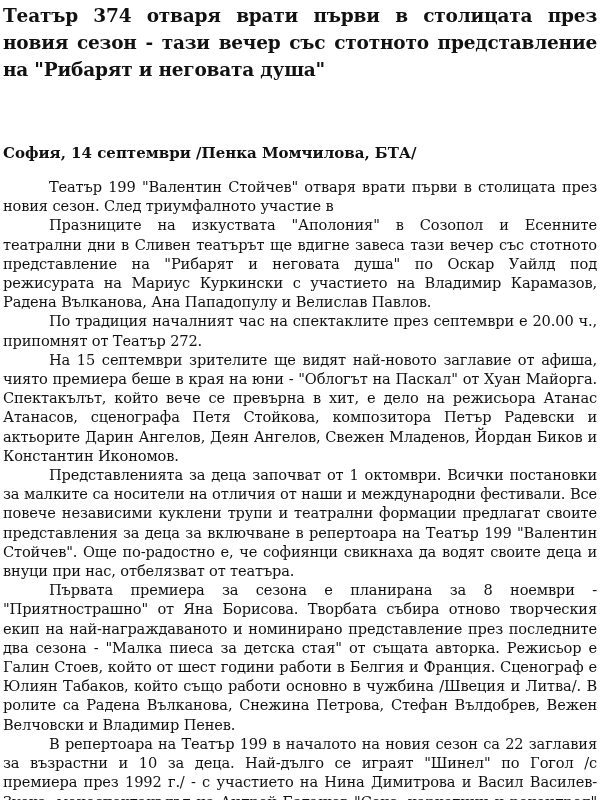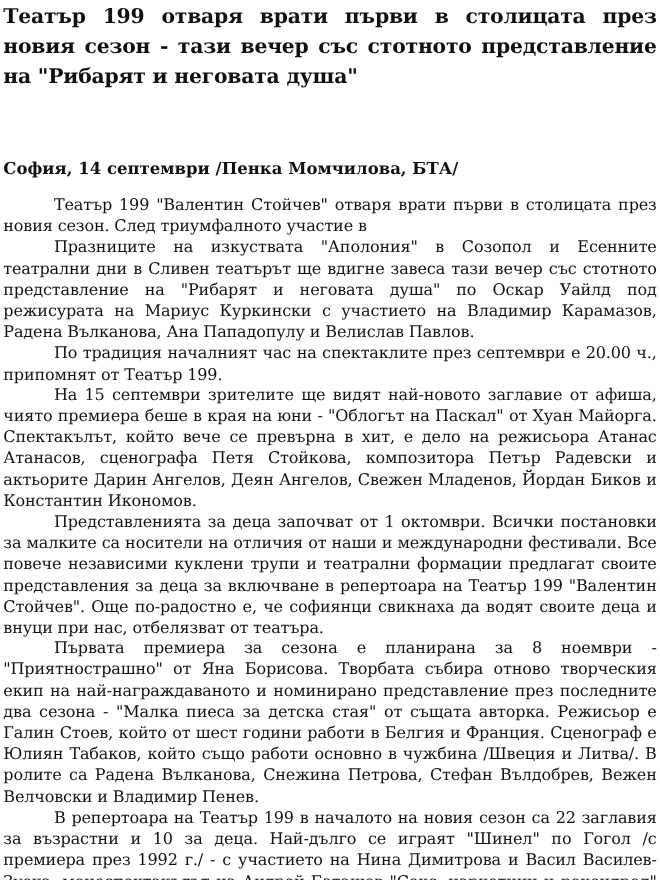--- a/index.html
+++ b/index.html
@@ -7,24 +7,24 @@
   .doc { position:absolute; left:3px; top:2px; width:594px; color:#111; font-family:"DejaVu Serif", serif; }
   .title { font-weight:bold; font-size:18.5px; line-height:27px; text-align:justify; margin:0; letter-spacing:-0.2px; }
   .dateline { font-weight:bold; font-size:15px; line-height:20px; margin:60px 0 0 0; }
   .body { margin-top:14px; }
   .p { font-size:14.6px; line-height:19.2px; text-align:justify; text-indent:46px; margin:0; letter-spacing:-0.15px; }
 </style>
 </head>
 <body>
 
 <div class="doc">
-  <h1 class="title">Театър 199 отваря врати първи в столицата през новия сезон - тази вечер със стотното представление на "Рибарят и неговата душа"</h1>
+  <h1 class="title">Театър 374 отваря врати първи в столицата през новия сезон - тази вечер със стотното представление на "Рибарят и неговата душа"</h1>
   <div class="dateline">София, 14 септември /Пенка Момчилова, БТА/</div>
   <div class="body">
     <p class="p">Театър 199 "Валентин Стойчев" отваря врати първи в столицата през новия сезон. След триумфалното участие в</p>
     <p class="p">Празниците на изкуствата "Аполония" в Созопол и Есенните театрални дни в Сливен театърът ще вдигне завеса тази вечер със стотното представление на "Рибарят и неговата душа" по Оскар Уайлд под режисурата на Мариус Куркински с участието на Владимир Карамазов, Радена Вълканова, Ана Пападопулу и Велислав Павлов.</p>
-    <p class="p">По традиция началният час на спектаклите през септември е 20.00 ч., припомнят от Театър 199.</p>
+    <p class="p">По традиция началният час на спектаклите през септември е 20.00 ч., припомнят от Театър 272.</p>
     <p class="p">На 15 септември зрителите ще видят най-новото заглавие от афиша, чиято премиера беше в края на юни - "Облогът на Паскал" от Хуан Майорга. Спектакълът, който вече се превърна в хит, е дело на режисьора Атанас Атанасов, сценографа Петя Стойкова, композитора Петър Радевски и актьорите Дарин Ангелов, Деян Ангелов, Свежен Младенов, Йордан Биков и Константин Икономов.</p>
     <p class="p">Представленията за деца започват от 1 октомври. Всички постановки за малките са носители на отличия от наши и международни фестивали. Все повече независими куклени трупи и театрални формации предлагат своите представления за деца за включване в репертоара на Театър 199 "Валентин Стойчев". Още по-радостно е, че софиянци свикнаха да водят своите деца и внуци при нас, отбелязват от театъра.</p>
     <p class="p">Първата премиера за сезона е планирана за 8 ноември - "Приятнострашно" от Яна Борисова. Творбата събира отново творческия екип на най-награждаваното и номинирано представление през последните два сезона - "Малка пиеса за детска стая" от същата авторка. Режисьор е Галин Стоев, който от шест години работи в Белгия и Франция. Сценограф е Юлиян Табаков, който също работи основно в чужбина /Швеция и Литва/. В ролите са Радена Вълканова, Снежина Петрова, Стефан Вълдобрев, Вежен Велчовски и Владимир Пенев.</p>
     <p class="p">В репертоара на Театър 199 в началото на новия сезон са 22 заглавия за възрастни и 10 за деца. Най-дълго се играят "Шинел" по Гогол /с премиера през 1992 г./ - с участието на Нина Димитрова и Васил Василев-Зуека, моноспектакълът на Андрей Баташов "Секс, наркотици и рокендрол" от Ерик Богосян /1993 г./ и  "Монолози за вагината" от Ева Енслър /2000 г./</p>
   </div>
 </div>
 
 </body></html>

